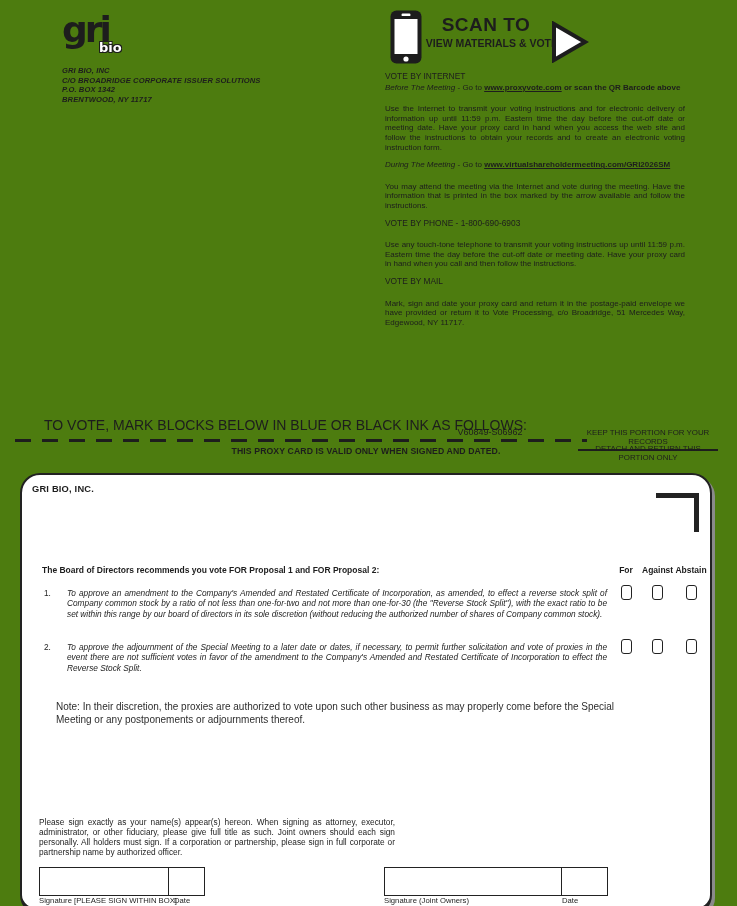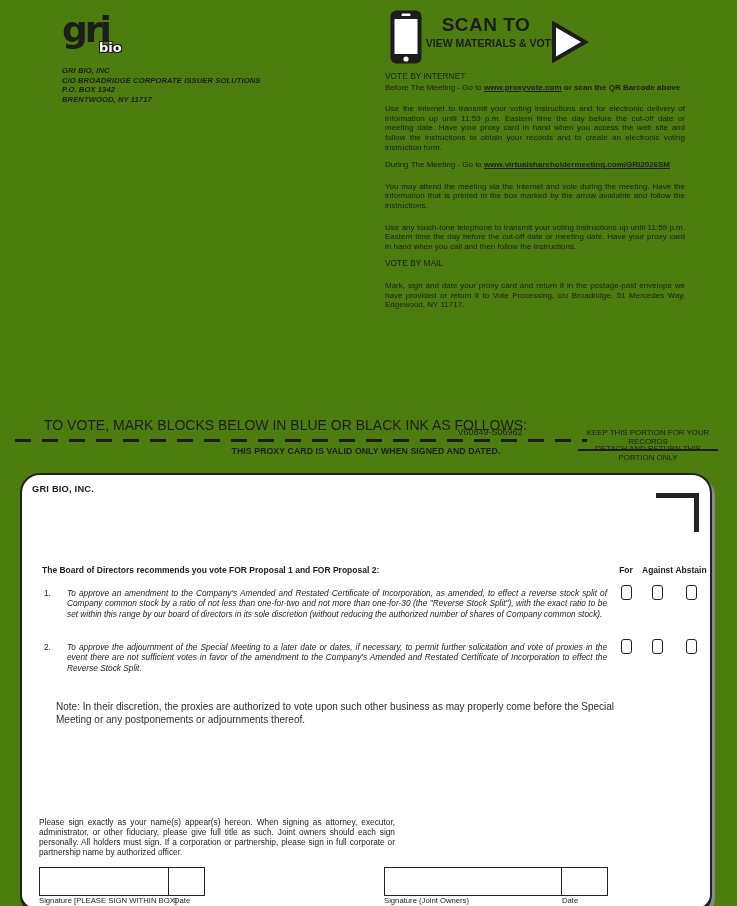--- a/index.html
+++ b/index.html
@@ -17,21 +17,21 @@
   
   .phone-icon { position:absolute; left:389px; top:9px; }
   .scan-title { position:absolute; left:422px; top:14px; width:128px; text-align:center; font-size:19px; font-weight:800; letter-spacing:0.5px; }
   .scan-subtitle { position:absolute; left:414px; top:37px; width:144px; text-align:right; font-size:10.5px; font-weight:700; }
   .scan-arrow { position:absolute; left:551px; top:21px; }
   
   .vote-instructions { position:absolute; left:385px; top:72px; width:300px; font-size:8px; line-height:9.6px; text-align:justify; }
   .vi-head { font-size:8.4px; font-weight:400; margin:0 0 1px 0; }
   .vi-para { margin:12px 0 8px 0; }
   .vi-line { margin:0 0 7px 0; }
-  .it { }
+  .it { font-style:italic; }
   .link { font-weight:700; text-decoration:underline; cursor:pointer; }
   .b { font-weight:700; }
   
   .mark-line { position:absolute; left:15px; top:417px; font-size:14px;margin-left:29px; }
   .control-number { position:absolute; left:420px; top:427px; width:140px; text-align:center; font-size:9px; }
   .dashes { position:absolute; left:15px; top:439px; width:572px; height:3px;
     background:repeating-linear-gradient(90deg,#1d1d1d 0 16px, transparent 16px 27px); }
   .keep { position:absolute; left:578px; top:428px; width:140px; text-align:center; font-size:7.9px; padding-bottom:3px; border-bottom:2px solid #1d1d1d; }
   .detach { position:absolute; left:578px; top:444px; width:140px; text-align:center; font-size:7.9px; }
   .valid { position:absolute; left:166px; top:446px; width:400px; text-align:center; font-size:8.7px; font-weight:700; letter-spacing:0.1px; }
@@ -96,20 +96,21 @@
       <polygon points="3,3 34,21 3,39" fill="#fff" stroke="#1d1d1d" stroke-width="4" stroke-linejoin="miter"></polygon>
     </svg>
   </div>
 
   <div class="vote-instructions">
     <div class="vi-head">VOTE BY INTERNET</div>
     <div class="vi-line"><span class="it">Before The Meeting</span><span> - Go to </span><span class="link">www.proxyvote.com</span><span class="b"> or scan the QR Barcode above</span></div>
     <div class="vi-para">Use the Internet to transmit your voting instructions and for electronic delivery of information up until 11:59 p.m. Eastern time the day before the cut-off date or meeting date. Have your proxy card in hand when you access the web site and follow the instructions to obtain your records and to create an electronic voting instruction form.</div>
     <div class="vi-line"><span class="it">During The Meeting</span><span> - Go to </span><span class="link">www.virtualshareholdermeeting.com/GRI2026SM</span></div>
     <div class="vi-para">You may attend the meeting via the Internet and vote during the meeting. Have the information that is printed in the box marked by the arrow available and follow the instructions.</div>
+    <div class="vi-head">VOTE BY PHONE - 1-800-690-6903</div>
     <div class="vi-para">Use any touch-tone telephone to transmit your voting instructions up until 11:59 p.m. Eastern time the day before the cut-off date or meeting date. Have your proxy card in hand when you call and then follow the instructions.</div>
     <div class="vi-head">VOTE BY MAIL</div>
     <div class="vi-para">Mark, sign and date your proxy card and return it in the postage-paid envelope we have provided or return it to Vote Processing, c/o Broadridge, 51 Mercedes Way, Edgewood, NY 11717.</div>
   </div>
 
   <div class="mark-line">TO VOTE, MARK BLOCKS BELOW IN BLUE OR BLACK INK AS FOLLOWS:</div>
   <div class="control-number">V60849-S06962</div>
   <div class="dashes"></div>
   <div class="keep">KEEP THIS PORTION FOR YOUR RECORDS</div>
   <div class="detach">DETACH AND RETURN THIS PORTION ONLY</div>

